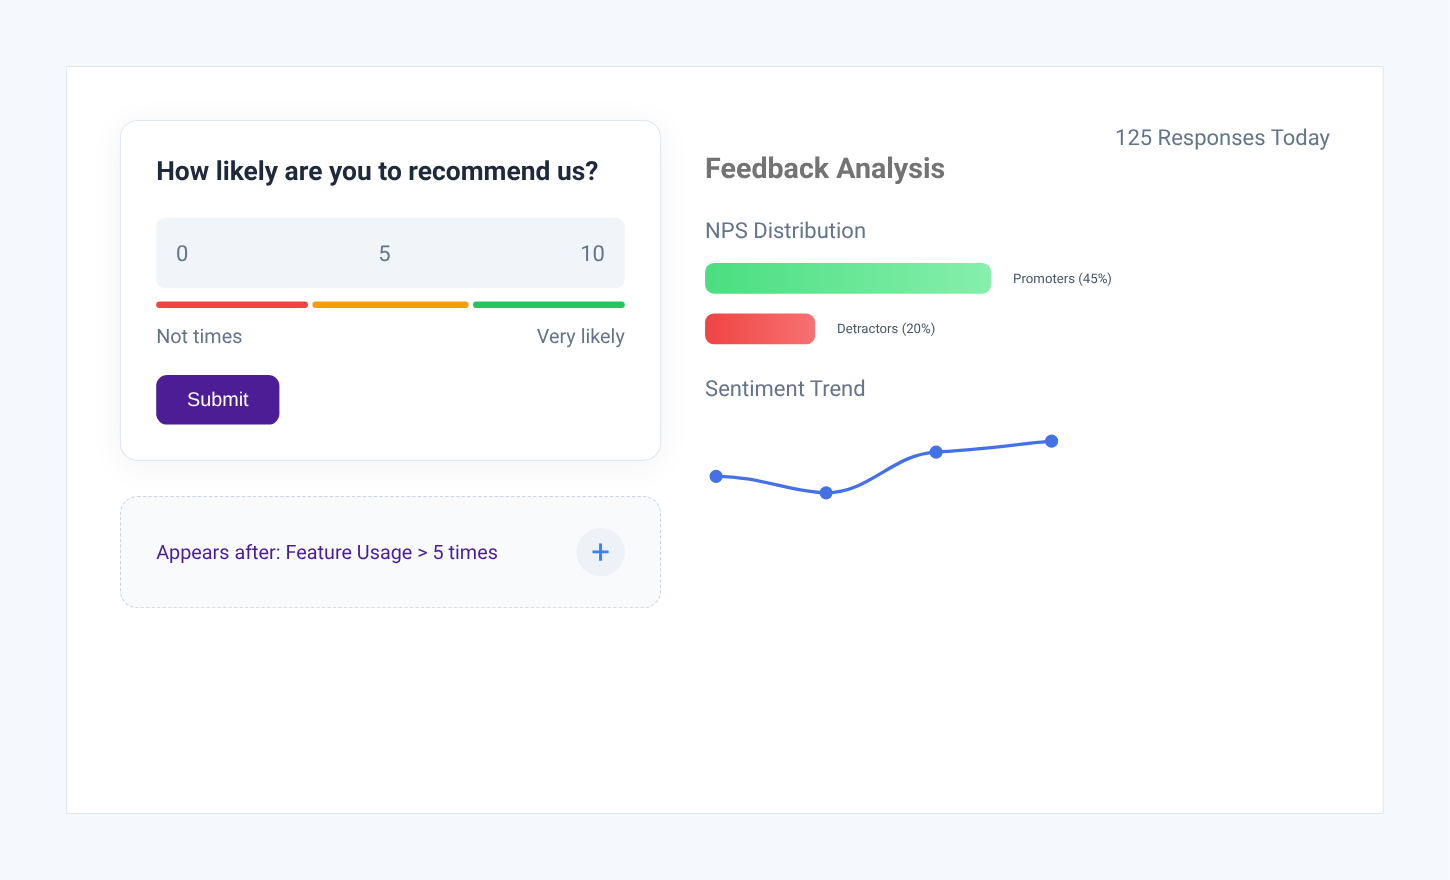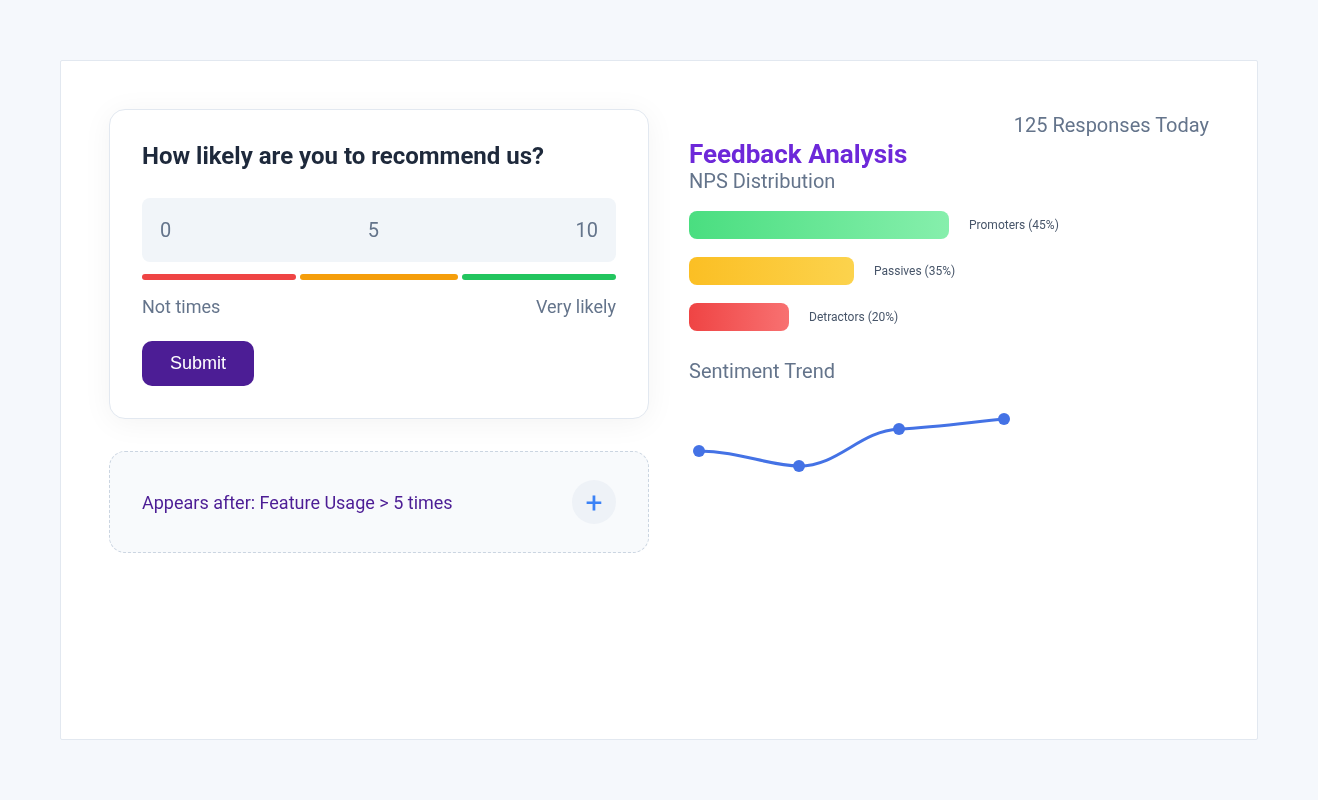--- a/index.html
+++ b/index.html
@@ -29,21 +29,21 @@
       right: 48px;
       color: #64748b;
       font-size: 20px;
       z-index: 2;
     }
     .columns {
       display: flex;
       gap: 40px;
     }
     .left-col {
-      width: 540px;
+      width: 492px;
       flex-shrink: 0;
     }
     .right-col {
       flex: 1;
       padding-top: 30px;
     }
     .survey-card {
       background: #ffffff;
       border: 1px solid #e2e8f0;
       border-radius: 16px;
@@ -123,21 +123,22 @@
       align-items: center;
       justify-content: center;
       color: #3b82f6;
       font-size: 30px;
       font-weight: 400;
       cursor: pointer;
     }
     .analysis-title {
       font-size: 26px;
       font-weight: 700;
-      color: #6d28d9;
+      color: #737373;
+      margin-bottom: 28px;
     }
     .section-label {
       font-size: 20px;
       color: #64748b;
       margin-bottom: 18px;
     }
     .dist-row {
       display: flex;
       align-items: center;
       gap: 20px;
@@ -211,24 +212,20 @@
     <div class="right-col">
 
       <h2 class="analysis-title">Feedback Analysis</h2>
 
       <div class="section-label">NPS Distribution</div>
 
       <div>
         <div class="dist-row">
           <div class="dist-bar dist-promoters" style="width:260px"></div>
           <span class="dist-label">Promoters (45%)</span>
-        </div>
-        <div class="dist-row">
-          <div class="dist-bar dist-passives" style="width:165px"></div>
-          <span class="dist-label">Passives (35%)</span>
         </div>
         <div class="dist-row">
           <div class="dist-bar dist-detractors" style="width:100px"></div>
           <span class="dist-label">Detractors (20%)</span>
         </div>
       </div>
 
       <div class="sentiment-section">
         <div class="section-label">Sentiment Trend</div>
         <svg class="sentiment-chart" width="330" height="70" viewBox="0 0 330 70">

